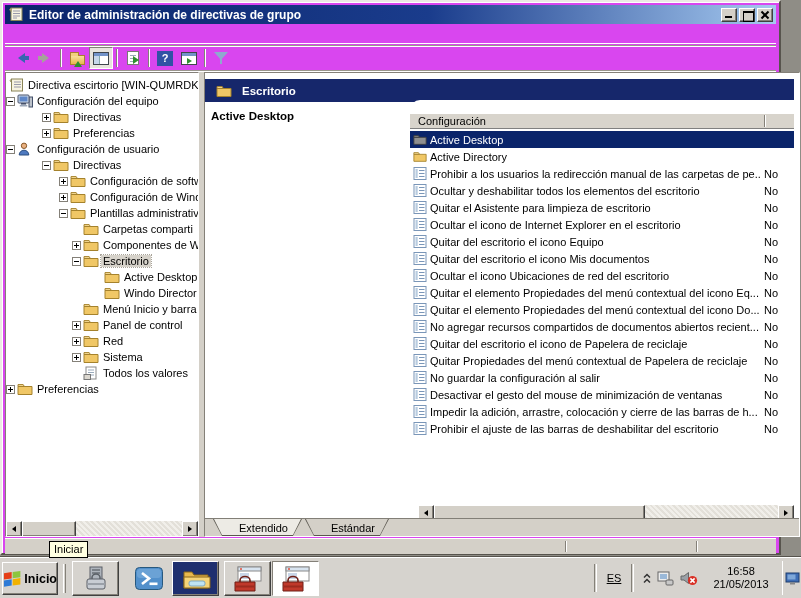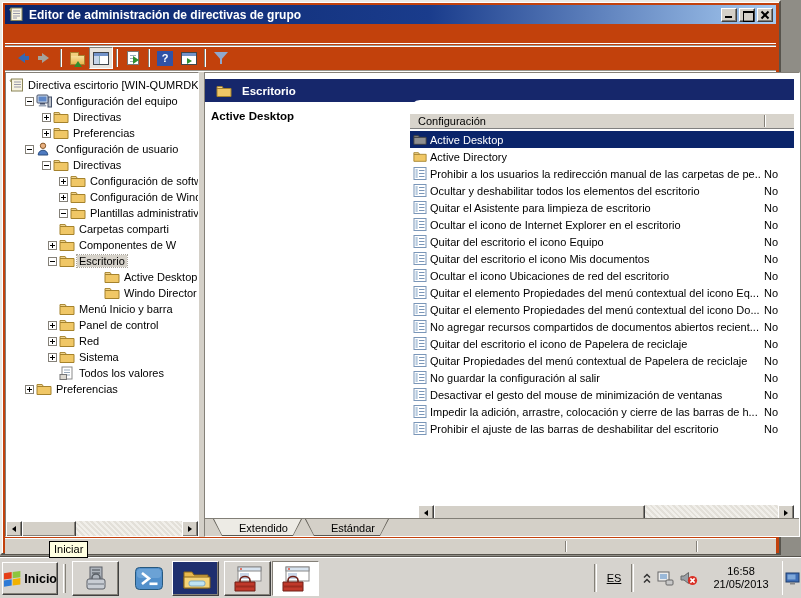--- a/index.html
+++ b/index.html
@@ -1,20 +1,20 @@
 <!DOCTYPE html>
 <html><head>
 <meta charset="utf-8">
 <style>
   * { margin:0; padding:0; box-sizing:border-box; }
   html,body { width:801px; height:598px; overflow:hidden; }
   body { font-family:"Liberation Sans", sans-serif; background:#8f8d86; position:relative; font-size:11px; color:#000; }
 
   
-  .window { position:absolute; left:0; top:0; width:781px; height:555px; background:#c2410c;
+  .window { position:absolute; left:0; top:0; width:781px; height:555px; background:#d946ef;
             border:2px solid; border-color:#ECEAE4 #57544D #57544D #ECEAE4; box-shadow:inset 1px 1px 0 #fff; }
   .titlebar { position:absolute; left:3px; top:3px; right:3px; height:19px;
               background:linear-gradient(to right,#0A246A,#1a3c8c 55%,#A6CAF0); display:flex; align-items:center; padding:0 3px; }
   .titlebar .ttl { color:#fff; font-weight:bold; font-size:12px; margin-left:5px; white-space:nowrap; }
   .winbtns { margin-left:auto; display:flex; gap:2px; }
   .wbtn { width:16px; height:14px; background:#D4D0C8; border:1px solid; border-color:#fff #404040 #404040 #fff;
           position:relative; box-shadow:inset -1px -1px 0 #848078; }
   .wbtn-min::after { content:''; position:absolute; left:3px; bottom:3px; width:7px; height:2px; background:#000; }
   .wbtn-max::after { content:''; position:absolute; left:3px; top:2px; width:9px; height:8px; border:1px solid #000; border-top-width:2px; }
   .wbtn-close::before,.wbtn-close::after { content:''; position:absolute; left:2px; top:5px; width:10px; height:2px; background:#000; }
@@ -51,21 +51,21 @@
   .help-ic { width:16px; height:15px; background:#3152A5; color:#fff; font-weight:bold; font-size:11px; display:flex; align-items:center; justify-content:center; }
   .funnel { position:relative; width:16px; height:14px; }
   .funnel::before { content:''; position:absolute; left:1px; top:1px; width:0; height:0; border-left:7px solid transparent; border-right:7px solid transparent; border-top:8px solid #8FA8CE; }
   .funnel::after { content:''; position:absolute; left:7px; top:7px; width:2px; height:6px; background:#8FA8CE; }
 
   
   .treepane { position:absolute; left:3px; top:70px; width:194px; height:465px; background:#fff;
               border:1px solid; border-color:#848078 #fff #fff #848078; overflow:hidden; }
   .tree { padding-top:4px; }
   .trow { display:flex; align-items:center; height:16px; gap:2px; white-space:nowrap; overflow:hidden; }
-  .lvl0{padding-left:2px} .lvl1{padding-left:19px} .lvl2{padding-left:36px} .lvl3{padding-left:53px} .lvl4{padding-left:42px} .lvl5{padding-left:87px}
+  .lvl0{padding-left:2px} .lvl1{} .lvl2{padding-left:36px} .lvl3{padding-left:53px} .lvl4{padding-left:66px} .lvl5{padding-left:87px}
   .exp { flex:none; width:9px; height:9px; background:#fff; border:1px solid #848078; position:relative; }
   .exp::before { content:''; position:absolute; left:1px; right:1px; top:3px; height:1px; background:#000; }
   .exp-plus .exp::after { content:''; position:absolute; top:1px; bottom:1px; left:3px; width:1px; background:#000; }
   .exp-none .exp { visibility:hidden; }
   .tico { flex:none; width:16px; height:14px; }
   .trow svg { display:none; width:16px; height:14px; }
   .trow.ico-gpo svg.i-gpo, .trow.ico-computer svg.i-computer, .trow.ico-user svg.i-user,
   .trow.ico-folder svg.i-folder, .trow.ico-allvalues svg.i-allvalues { display:block; }
   .tlabel { padding:0 2px; }
   .trow.selected .tlabel { background:#D6D2CA; outline:1px dotted #a9a49a; }

